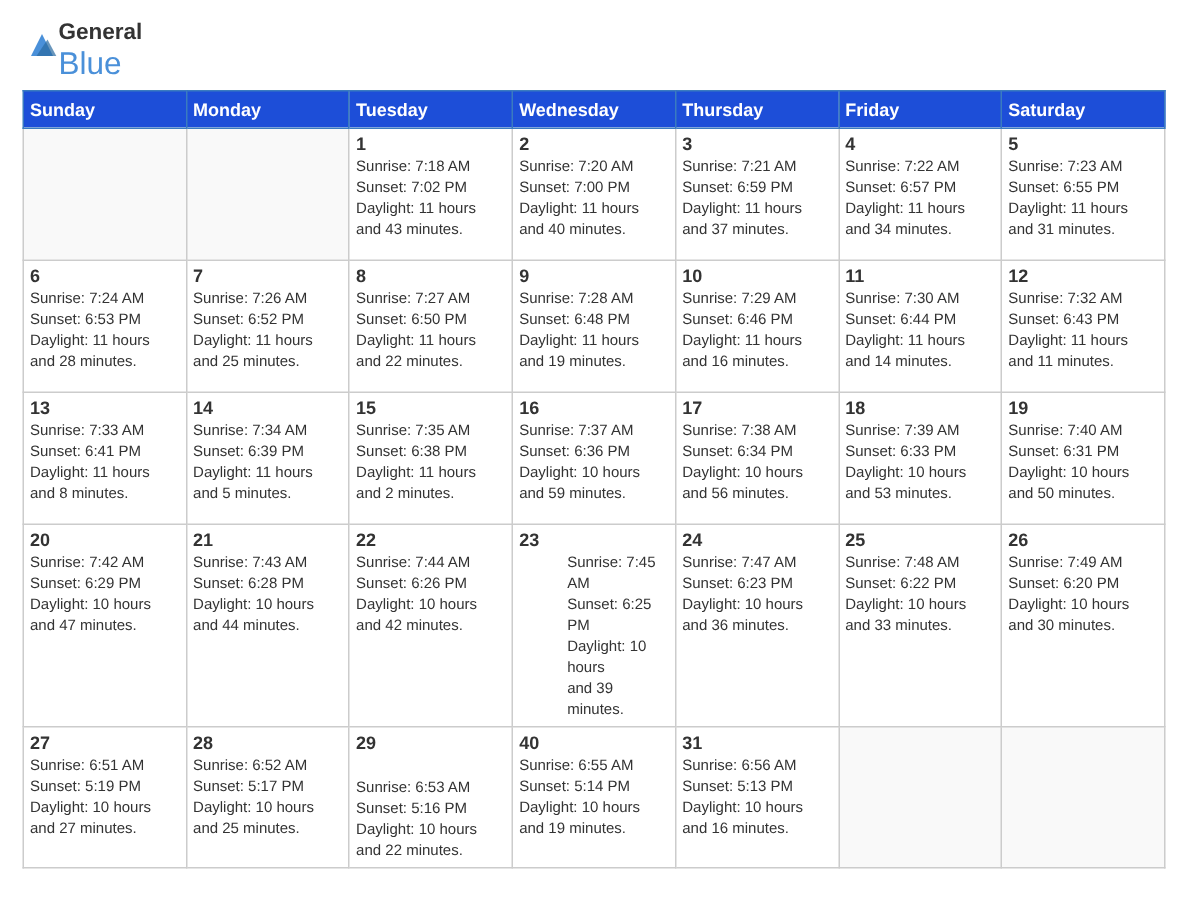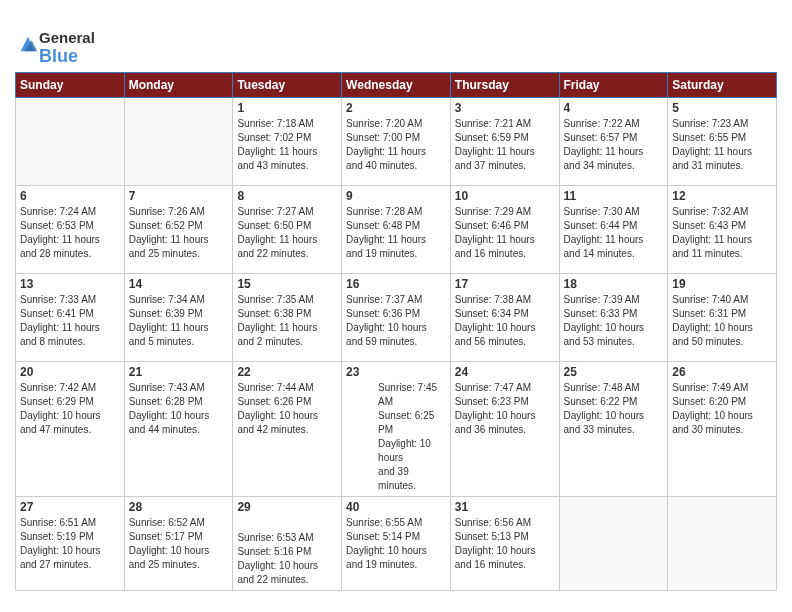--- a/index.html
+++ b/index.html
@@ -17,35 +17,35 @@
     }
     .header {
       display: flex;
       align-items: flex-start;
       justify-content: space-between;
       margin-bottom: 6px;
     }
     .logo {
       display: flex;
       align-items: center;
-      margin-top: 20px;
+      margin-top: 4px;
     }
     .logo-text {
       display: flex;
       flex-direction: column;
       line-height: 1.1;
     }
     .logo-general {
       font-size: 15px;
       font-weight: bold;
       color: #333;
     }
     .logo-blue {
-      font-size: 18px;
-      font-weight: bold;
+      font-size: 21px;
+      font-weight: normal;
       color: #4a90d9;
     }
     .logo-icon {
       width: 22px;
       height: 22px;
       margin-left: 2px;
       margin-top: -8px;
     }
     .title-section {
       text-align: right;
@@ -60,21 +60,21 @@
       font-size: 14px;
       color: #555;
       margin-top: 2px;
     }
     .calendar {
       width: 100%;
       border-collapse: collapse;
       table-layout: fixed;
     }
     .calendar th {
-      background: #7f1d1d;
+      background: #1d4ed8;
       color: #fff;
       font-size: 12px;
       font-weight: bold;
       padding: 5px 4px;
       text-align: left;
       border: 1px solid #3a7bbf;
     }
     .calendar td {
       border: 1px solid #ccc;
       vertical-align: top;

